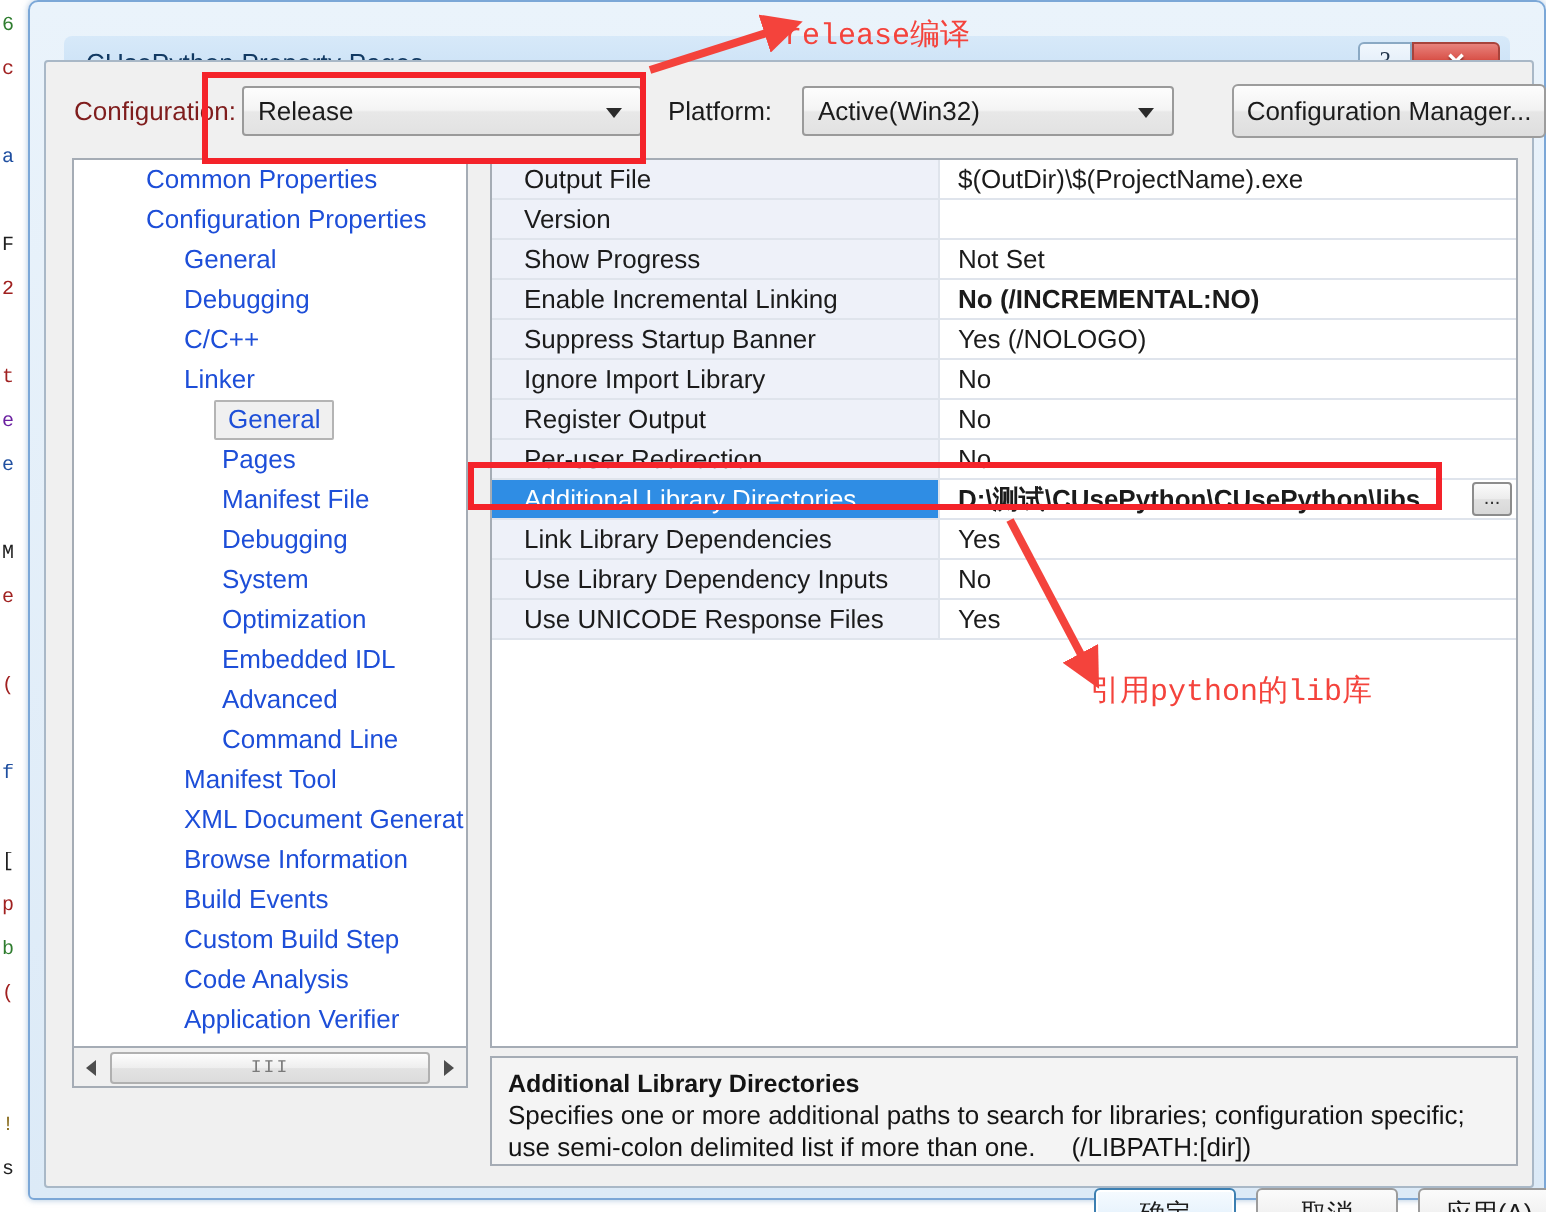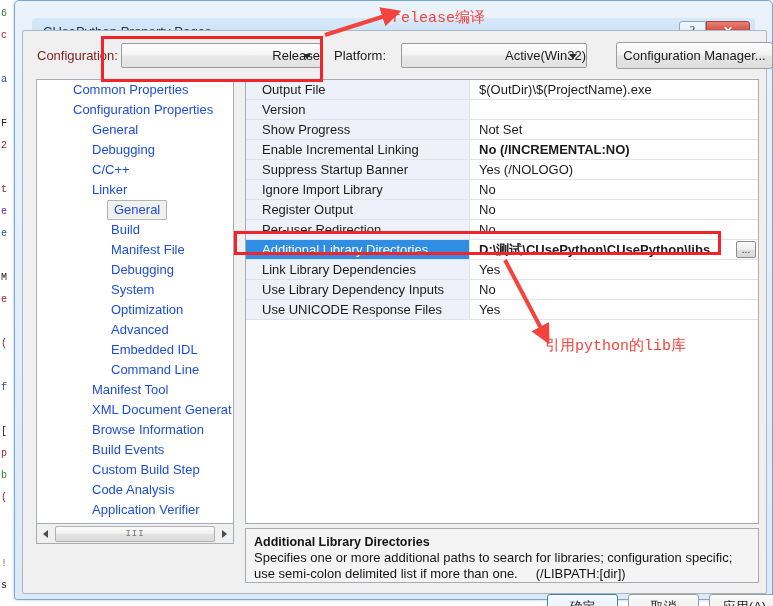--- a/index.html
+++ b/index.html
@@ -94,21 +94,20 @@
     position: absolute;
     height: 25px;
     background: linear-gradient(to bottom,#fdfdfd 0%,#f4f4f4 48%,#e8e8e8 52%,#e2e2e2 100%);
     border: 1px solid #9a9a9a;
     border-radius: 2px;
     font-size: 13px;
     color: #1b1b1b;
     display: flex; align-items: center;
     padding-left: 7px;
     cursor: default;
-    justify-content: flex-end;
   }
   .combo .arrow {
     position: absolute; right: 9px; top: 50%;
     width: 0; height: 0; margin-top: -2px;
     border-left: 4px solid transparent;
     border-right: 4px solid transparent;
     border-top: 5px solid #2b2b2b;
   }
   #combo-config { left: 98px; top: 12px; width: 200px; }
   #platform-label {
@@ -358,27 +357,27 @@
 
     <div id="tree-pane">
       <div id="tree-scroll">
           <div class="tree-item ind0"><span>Common Properties</span></div>
           <div class="tree-item ind0"><span>Configuration Properties</span></div>
           <div class="tree-item ind1"><span>General</span></div>
           <div class="tree-item ind1"><span>Debugging</span></div>
           <div class="tree-item ind1"><span>C/C++</span></div>
           <div class="tree-item ind1"><span>Linker</span></div>
           <div class="tree-item ind2"><span class="tree-item sel">General</span></div>
-          <div class="tree-item ind2"><span>Build</span></div>
+          <div class="tree-item ind2"><span>Pages</span></div>
           <div class="tree-item ind2"><span>Manifest File</span></div>
           <div class="tree-item ind2"><span>Debugging</span></div>
           <div class="tree-item ind2"><span>System</span></div>
           <div class="tree-item ind2"><span>Optimization</span></div>
+          <div class="tree-item ind2"><span>Embedded IDL</span></div>
           <div class="tree-item ind2"><span>Advanced</span></div>
-          <div class="tree-item ind2"><span>Embedded IDL</span></div>
           <div class="tree-item ind2"><span>Command Line</span></div>
           <div class="tree-item ind1"><span>Manifest Tool</span></div>
           <div class="tree-item ind1"><span>XML Document Generat</span></div>
           <div class="tree-item ind1"><span>Browse Information</span></div>
           <div class="tree-item ind1"><span>Build Events</span></div>
           <div class="tree-item ind1"><span>Custom Build Step</span></div>
           <div class="tree-item ind1"><span>Code Analysis</span></div>
           <div class="tree-item ind1"><span>Application Verifier</span></div>
         </div>
     </div>

